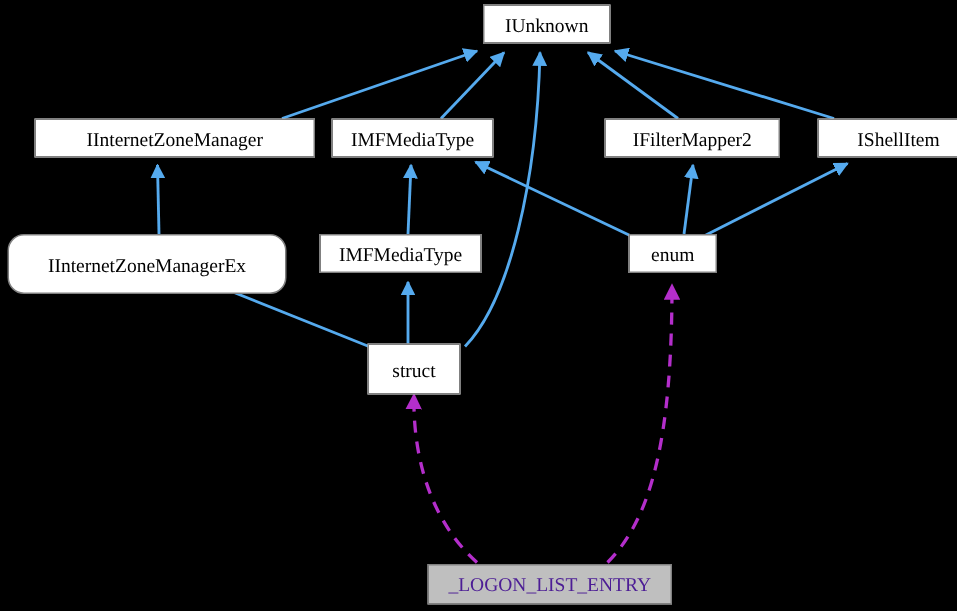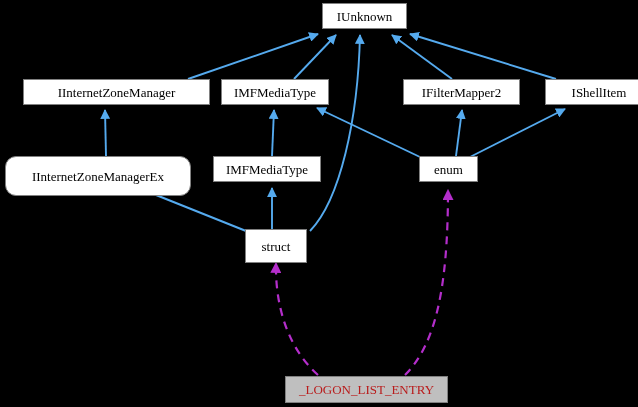--- a/index.html
+++ b/index.html
@@ -32,21 +32,21 @@
     background: #ffffff;
     color: #000000;
     font-size: 13px;
     line-height: 1;
     white-space: nowrap;
     letter-spacing: 0px;
   }
   .node.root-node {
     background: #bfbfbf;
     border: 1px solid #808080;
-    color: #b91c1c;
+    color: #4c1d95;
   }
   .node-label {
     display: block;
     padding: 0 6px;
   }
 </style>
 </head>
 <body>
 
 <div id="diagram-root">

